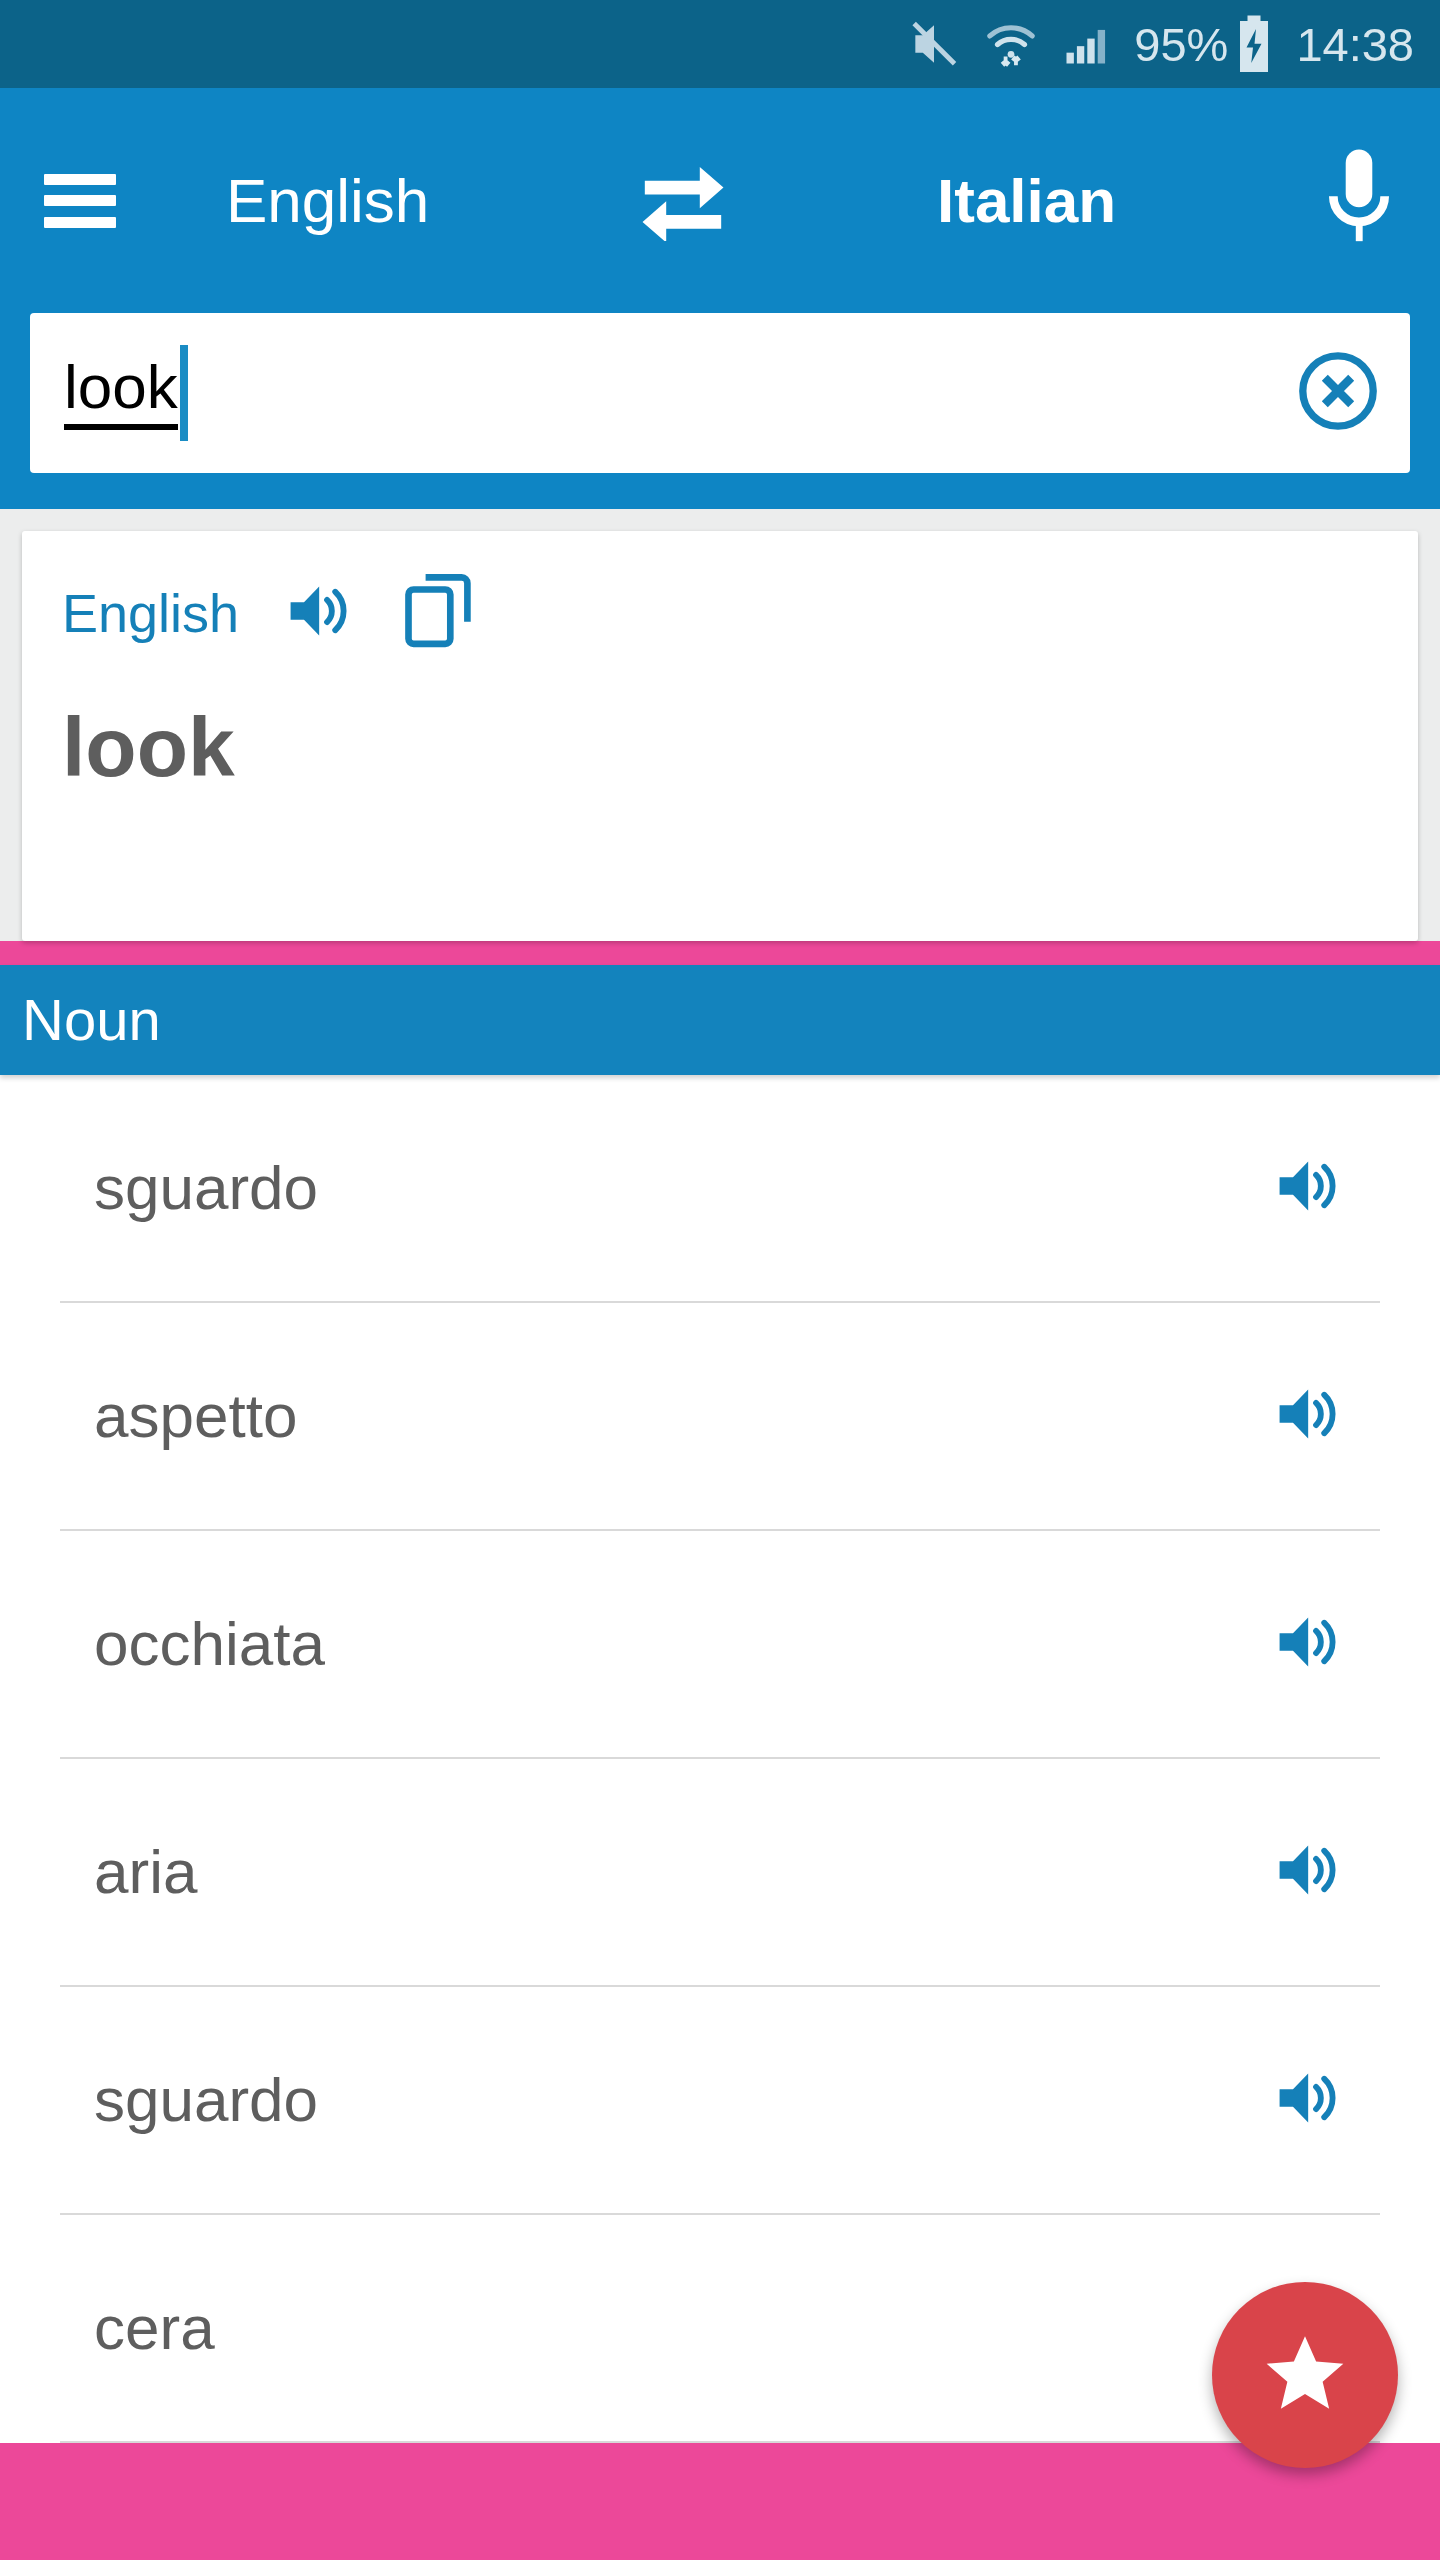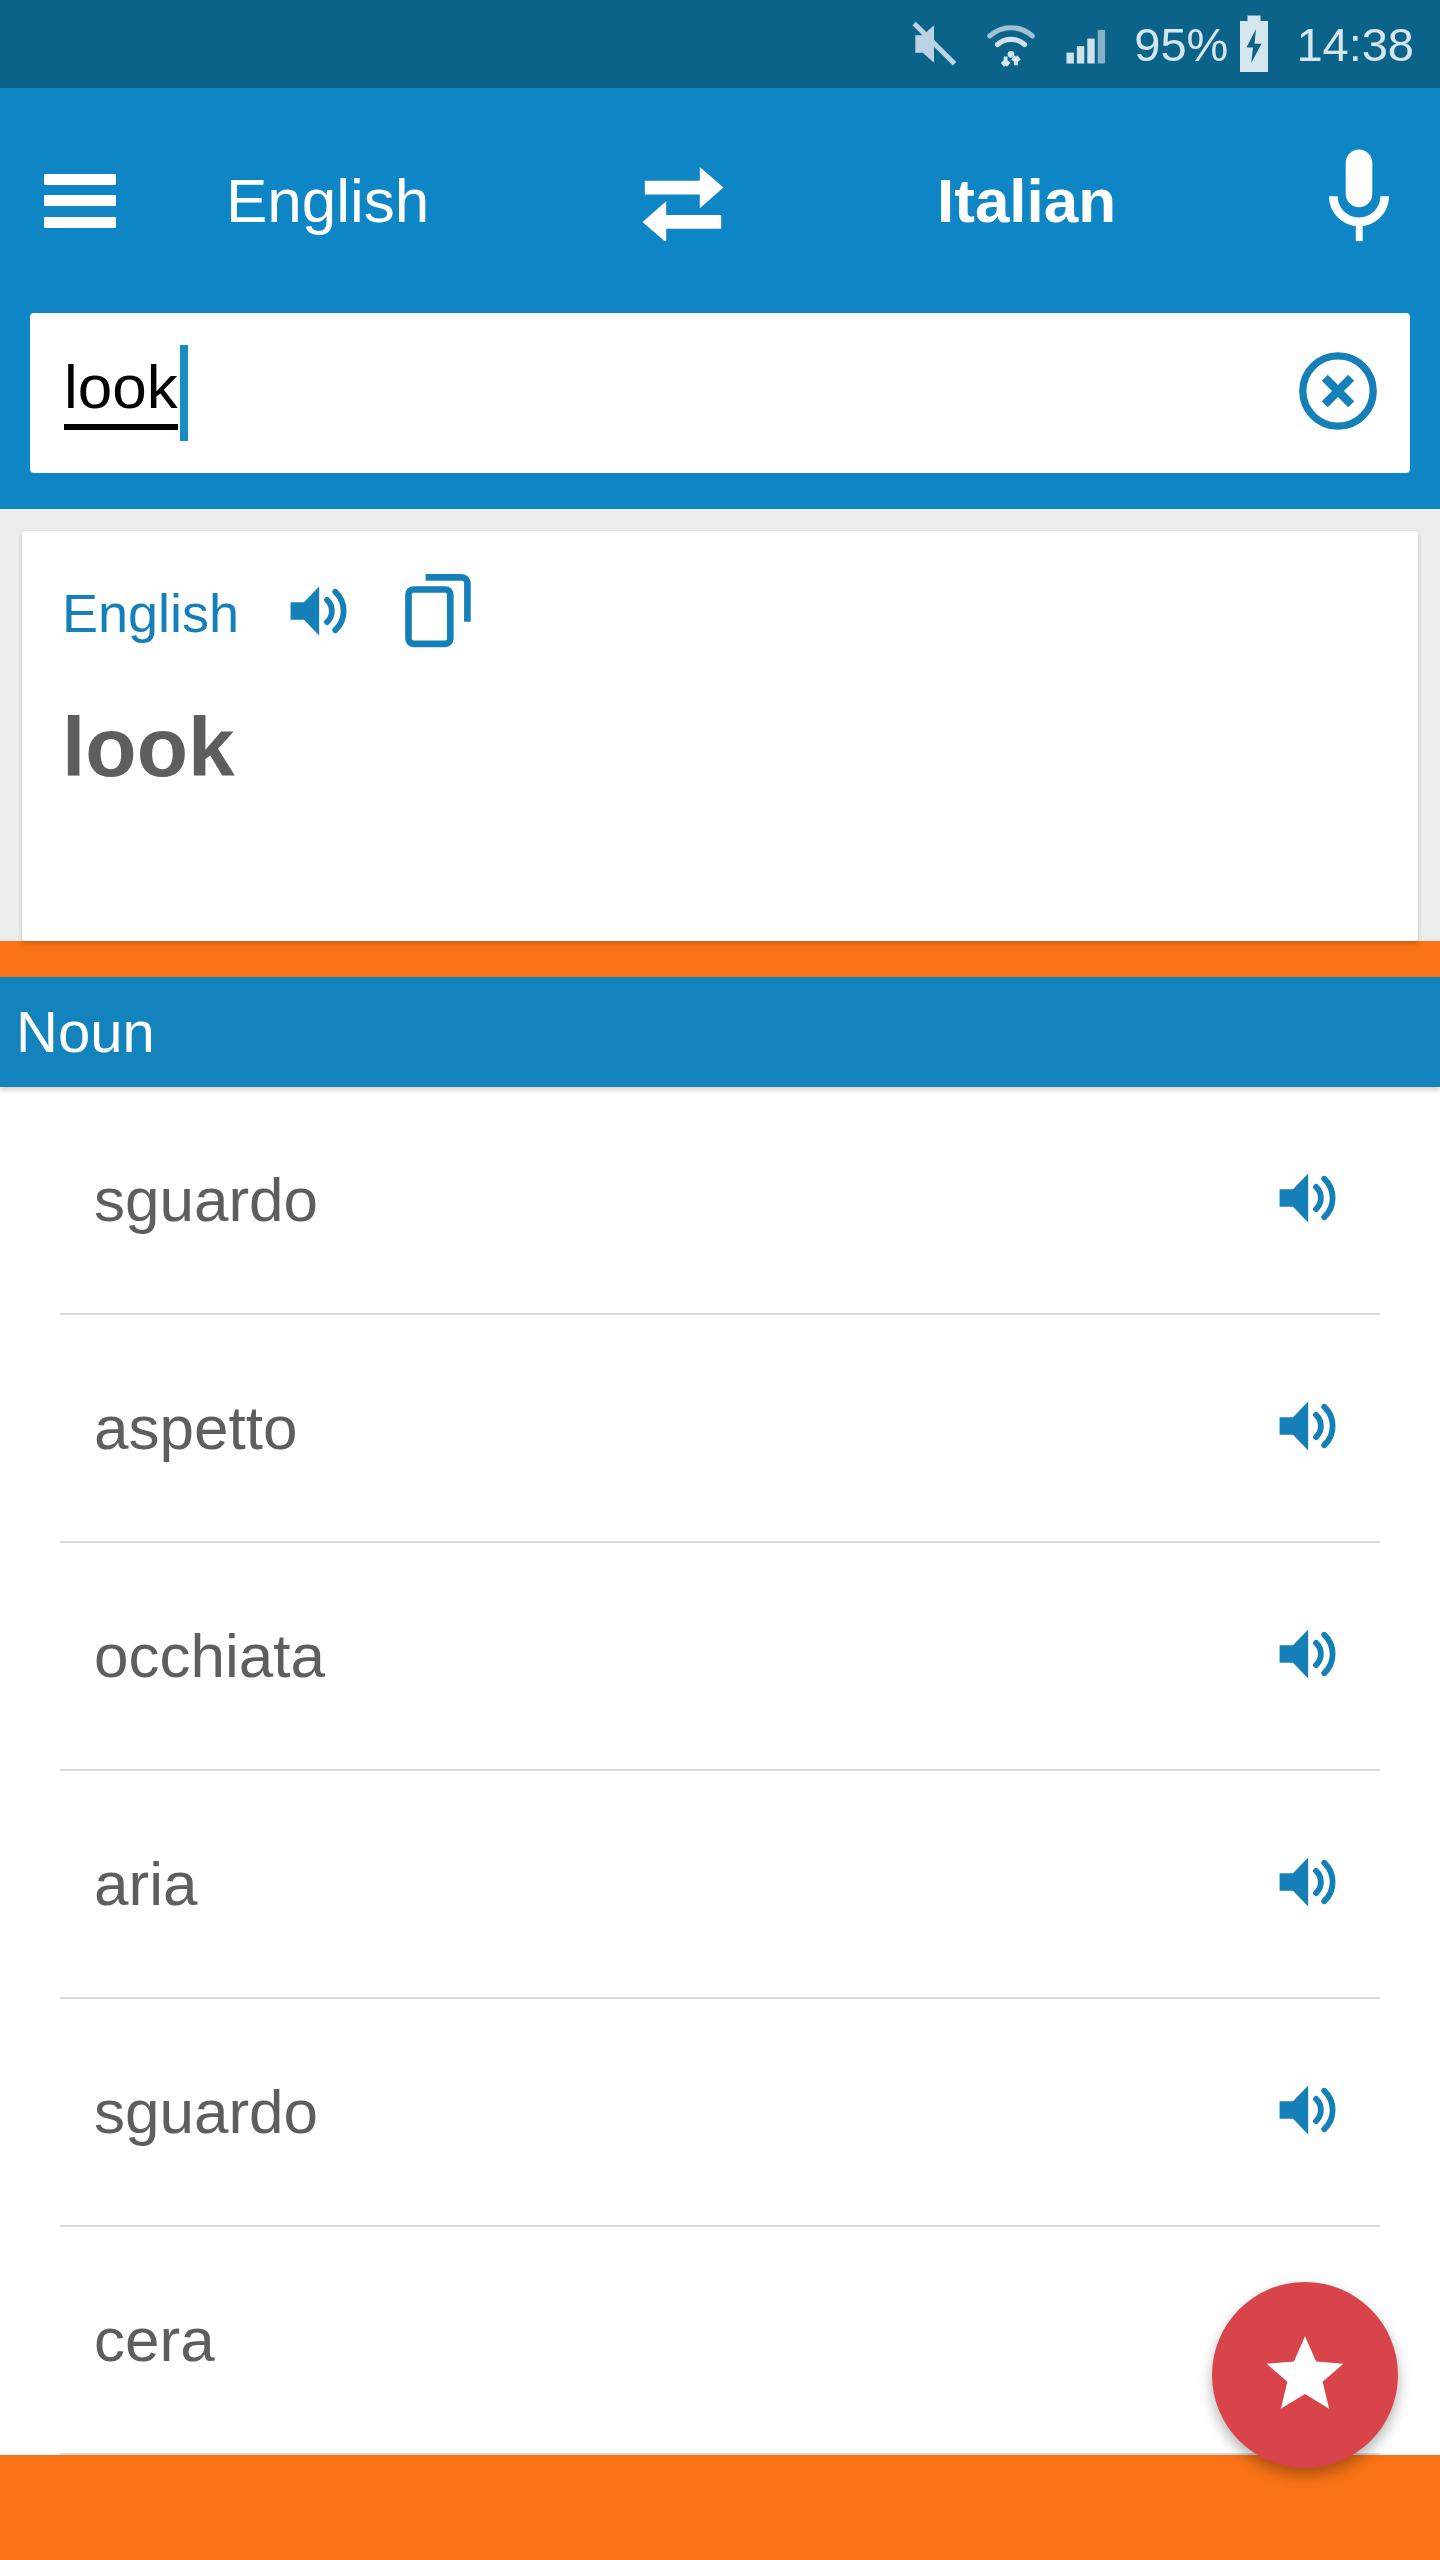--- a/index.html
+++ b/index.html
@@ -2,21 +2,21 @@
 <html><head>
 <meta charset="utf-8">
 <style>
   * { margin:0; padding:0; box-sizing:border-box; }
   html, body {
     width:1440px; height:2560px;
     background:#ffffff;
     font-family:"Liberation Sans", sans-serif;
     overflow:hidden;
   }
-  .screen { position:relative; width:1440px; height:2560px; background:#f97316; }
+  .screen { position:relative; width:1440px; height:2560px; background:#ec4899; }
 
   
   .statusbar {
     height:88px; background:#0c6389;
     display:flex; align-items:center; justify-content:flex-end;
     padding-right:26px; gap:0;
   }
   .sb-icon { display:flex; align-items:center; justify-content:center; }
   .sb-text {
     color:#d6e6ee; font-size:47px; font-weight:400;
@@ -73,23 +73,23 @@
   }
   .card-icon-gap-1 { width:44px; }
   .card-icon-gap-2 { width:48px; }
   .card-word {
     margin-top:52px;
     font-size:84px; font-weight:bold; color:#5e5e5e; line-height:1;
   }
 
   
   .section-head {
-    margin-top:36px;
+    margin-top:24px;
     background:#1383bd; height:110px;
-    display:flex; align-items:center; padding-left:16px;
+    display:flex; align-items:center; padding-left:22px;
     box-shadow:0 3px 5px rgba(0,0,0,0.18);
     position:relative; z-index:2;
   }
   .section-head .label {
     color:#ffffff; font-size:58px; line-height:1;
   }
 
   
   .list { background:#ffffff; }
   .row {

